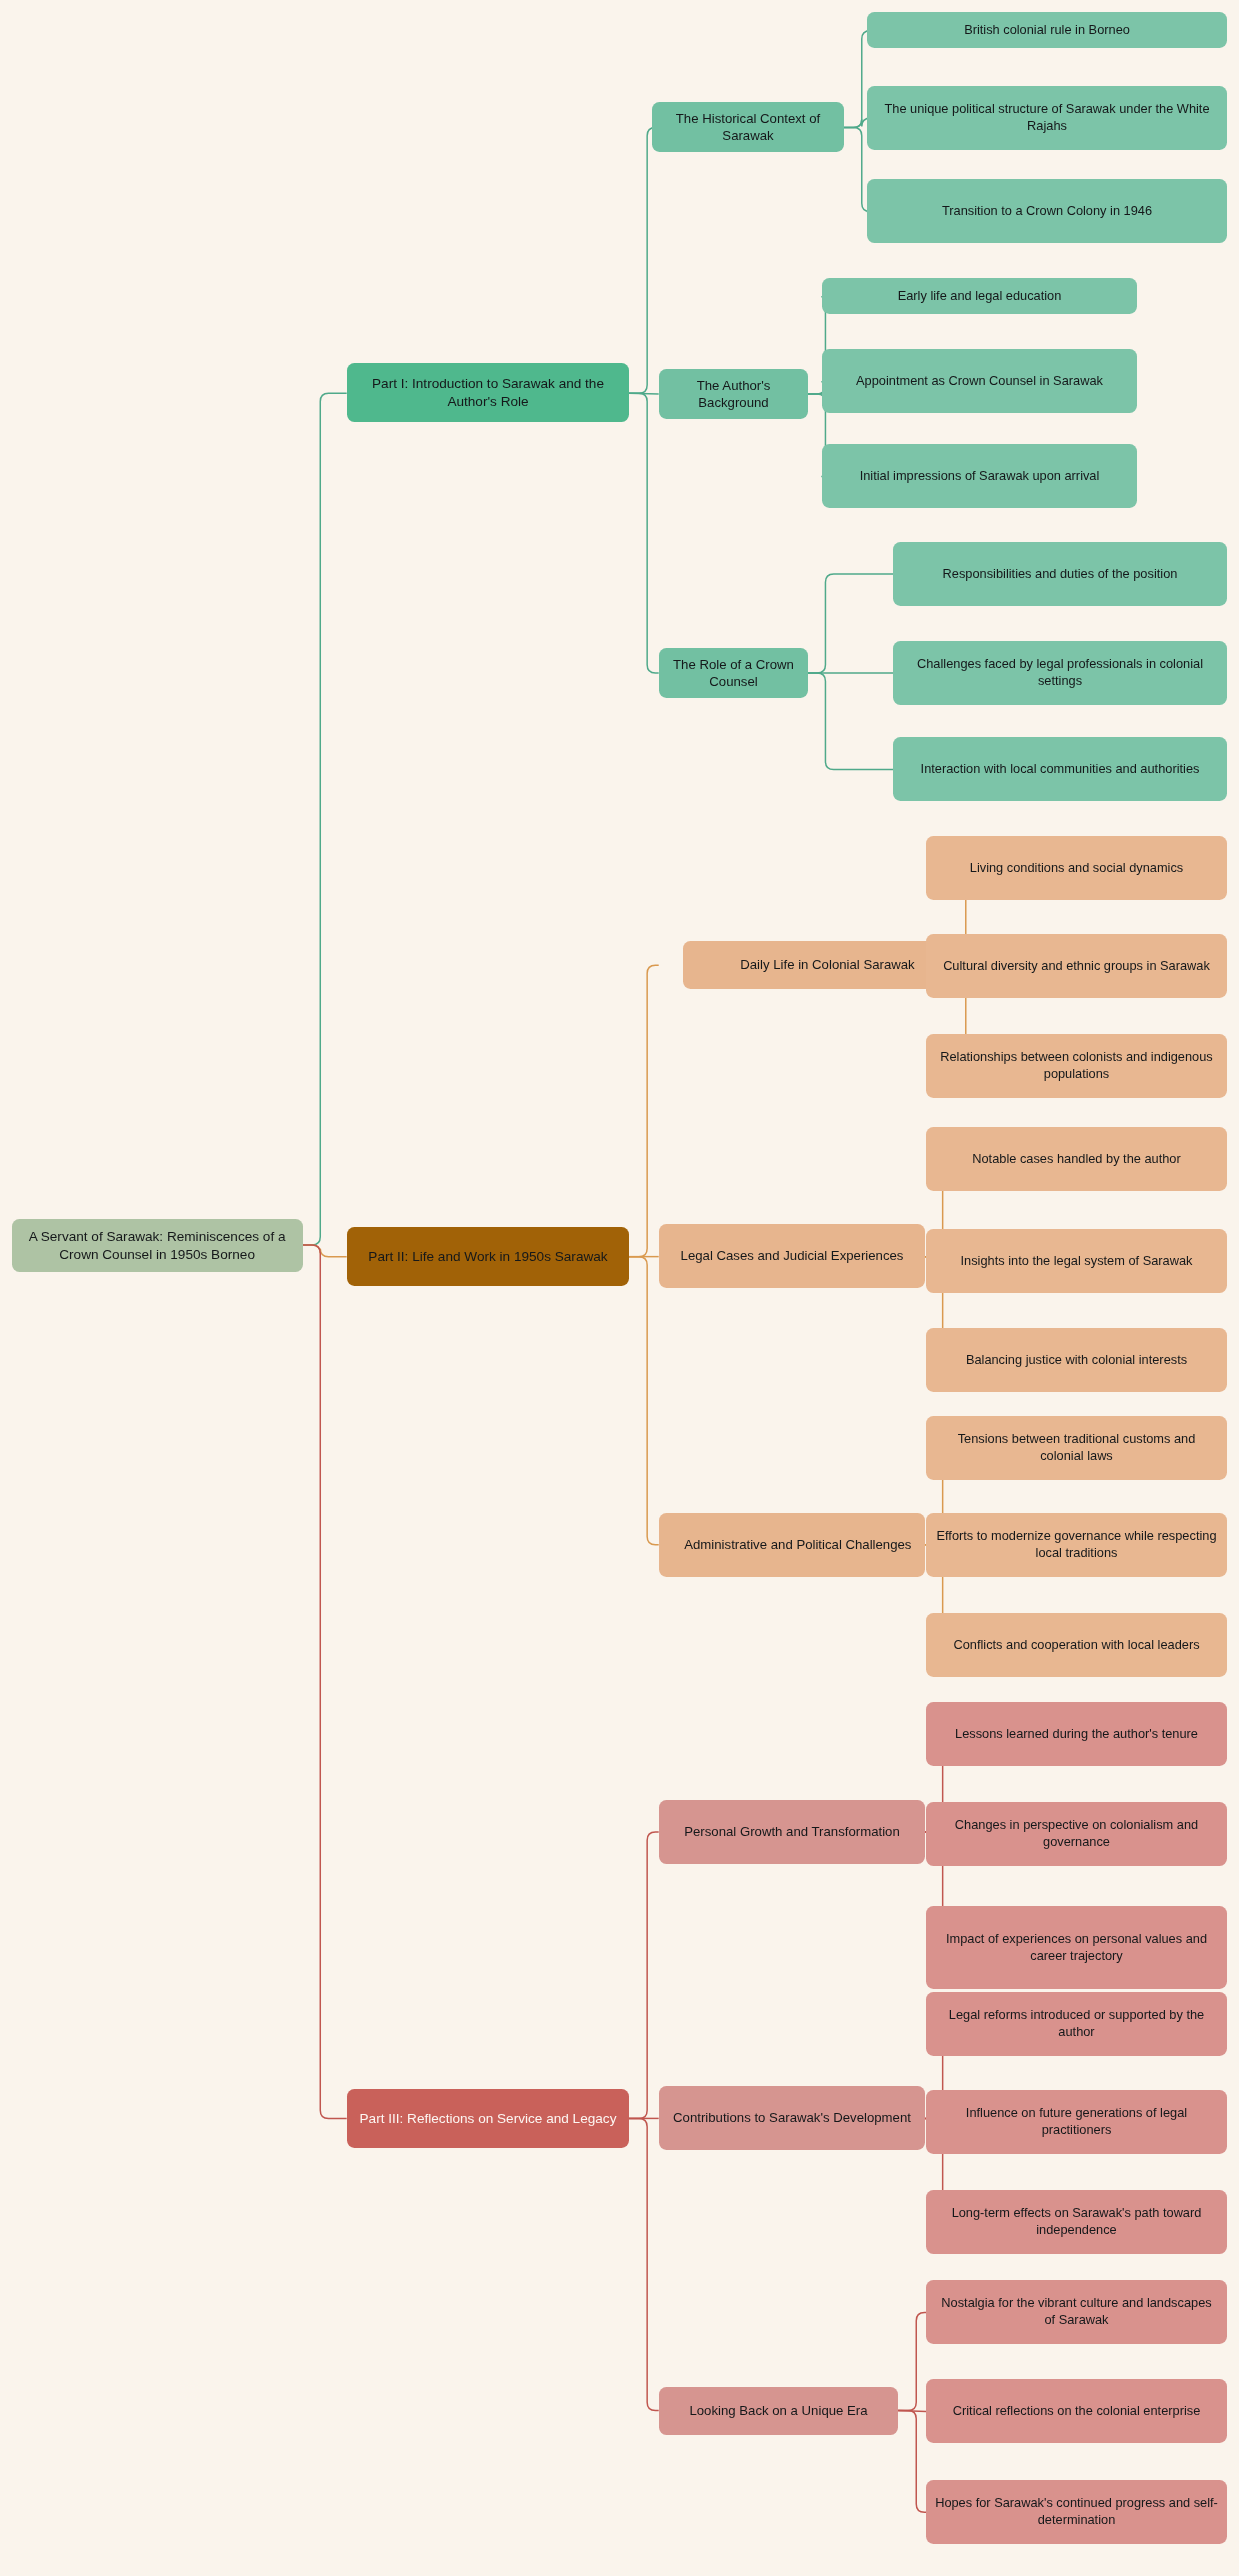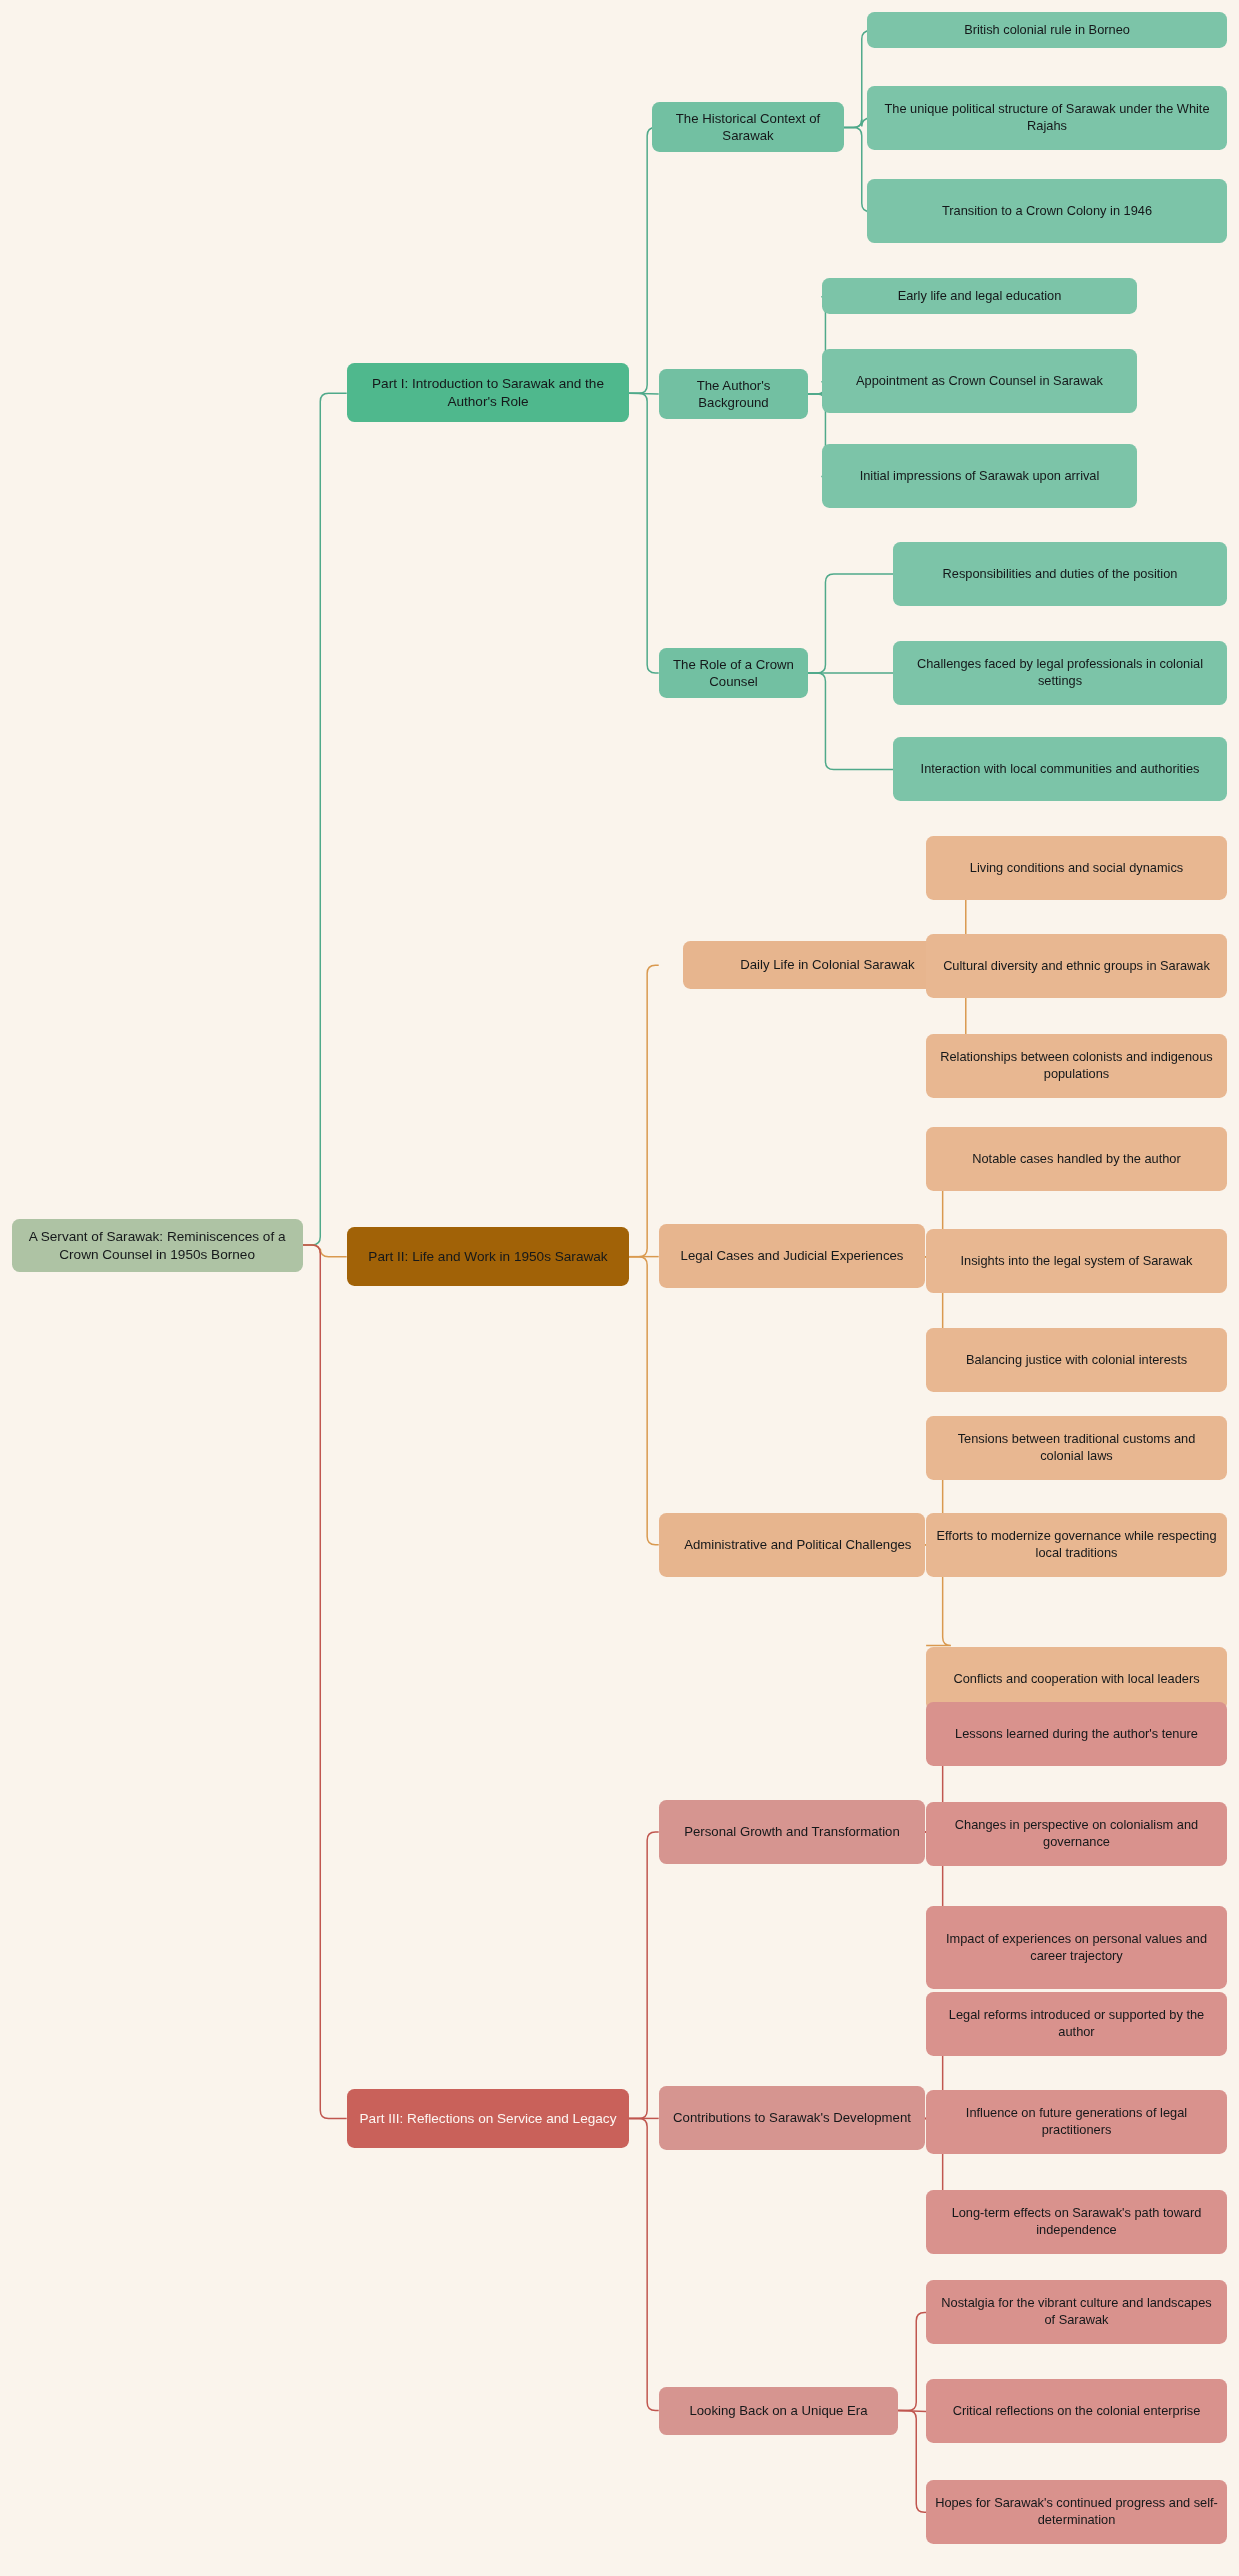--- a/index.html
+++ b/index.html
@@ -177,21 +177,21 @@
       </div>
       <div class="node lvl2 orange" style="left: 659px; top: 1513px; width: 266px; height: 64px; padding-left: 20px;">
         <span class="label">Administrative and Political Challenges</span>
       </div>
       <div class="node lvl3 orange" style="left: 926px; top: 1416px; width: 301px; height: 64px;">
         <span class="label">Tensions between traditional customs and colonial laws</span>
       </div>
       <div class="node lvl3 orange" style="left: 926px; top: 1513px; width: 301px; height: 64px;">
         <span class="label">Efforts to modernize governance while respecting local traditions</span>
       </div>
-      <div class="node lvl3 orange" style="left: 926px; top: 1613px; width: 301px; height: 64px; margin-top: 34px;">
+      <div class="node lvl3 orange" style="left: 926px; top: 1613px; width: 301px; height: 64px;">
         <span class="label">Conflicts and cooperation with local leaders</span>
       </div>
       <div class="node lvl1 red" style="left: 347px; top: 2089px; width: 282px; height: 59px;">
         <span class="label">Part III: Reflections on Service and Legacy</span>
       </div>
       <div class="node lvl2 red" style="left: 659px; top: 1800px; width: 266px; height: 64px;">
         <span class="label">Personal Growth and Transformation</span>
       </div>
       <div class="node lvl3 red" style="left: 926px; top: 1702px; width: 301px; height: 64px;">
         <span class="label">Lessons learned during the author's tenure</span>

